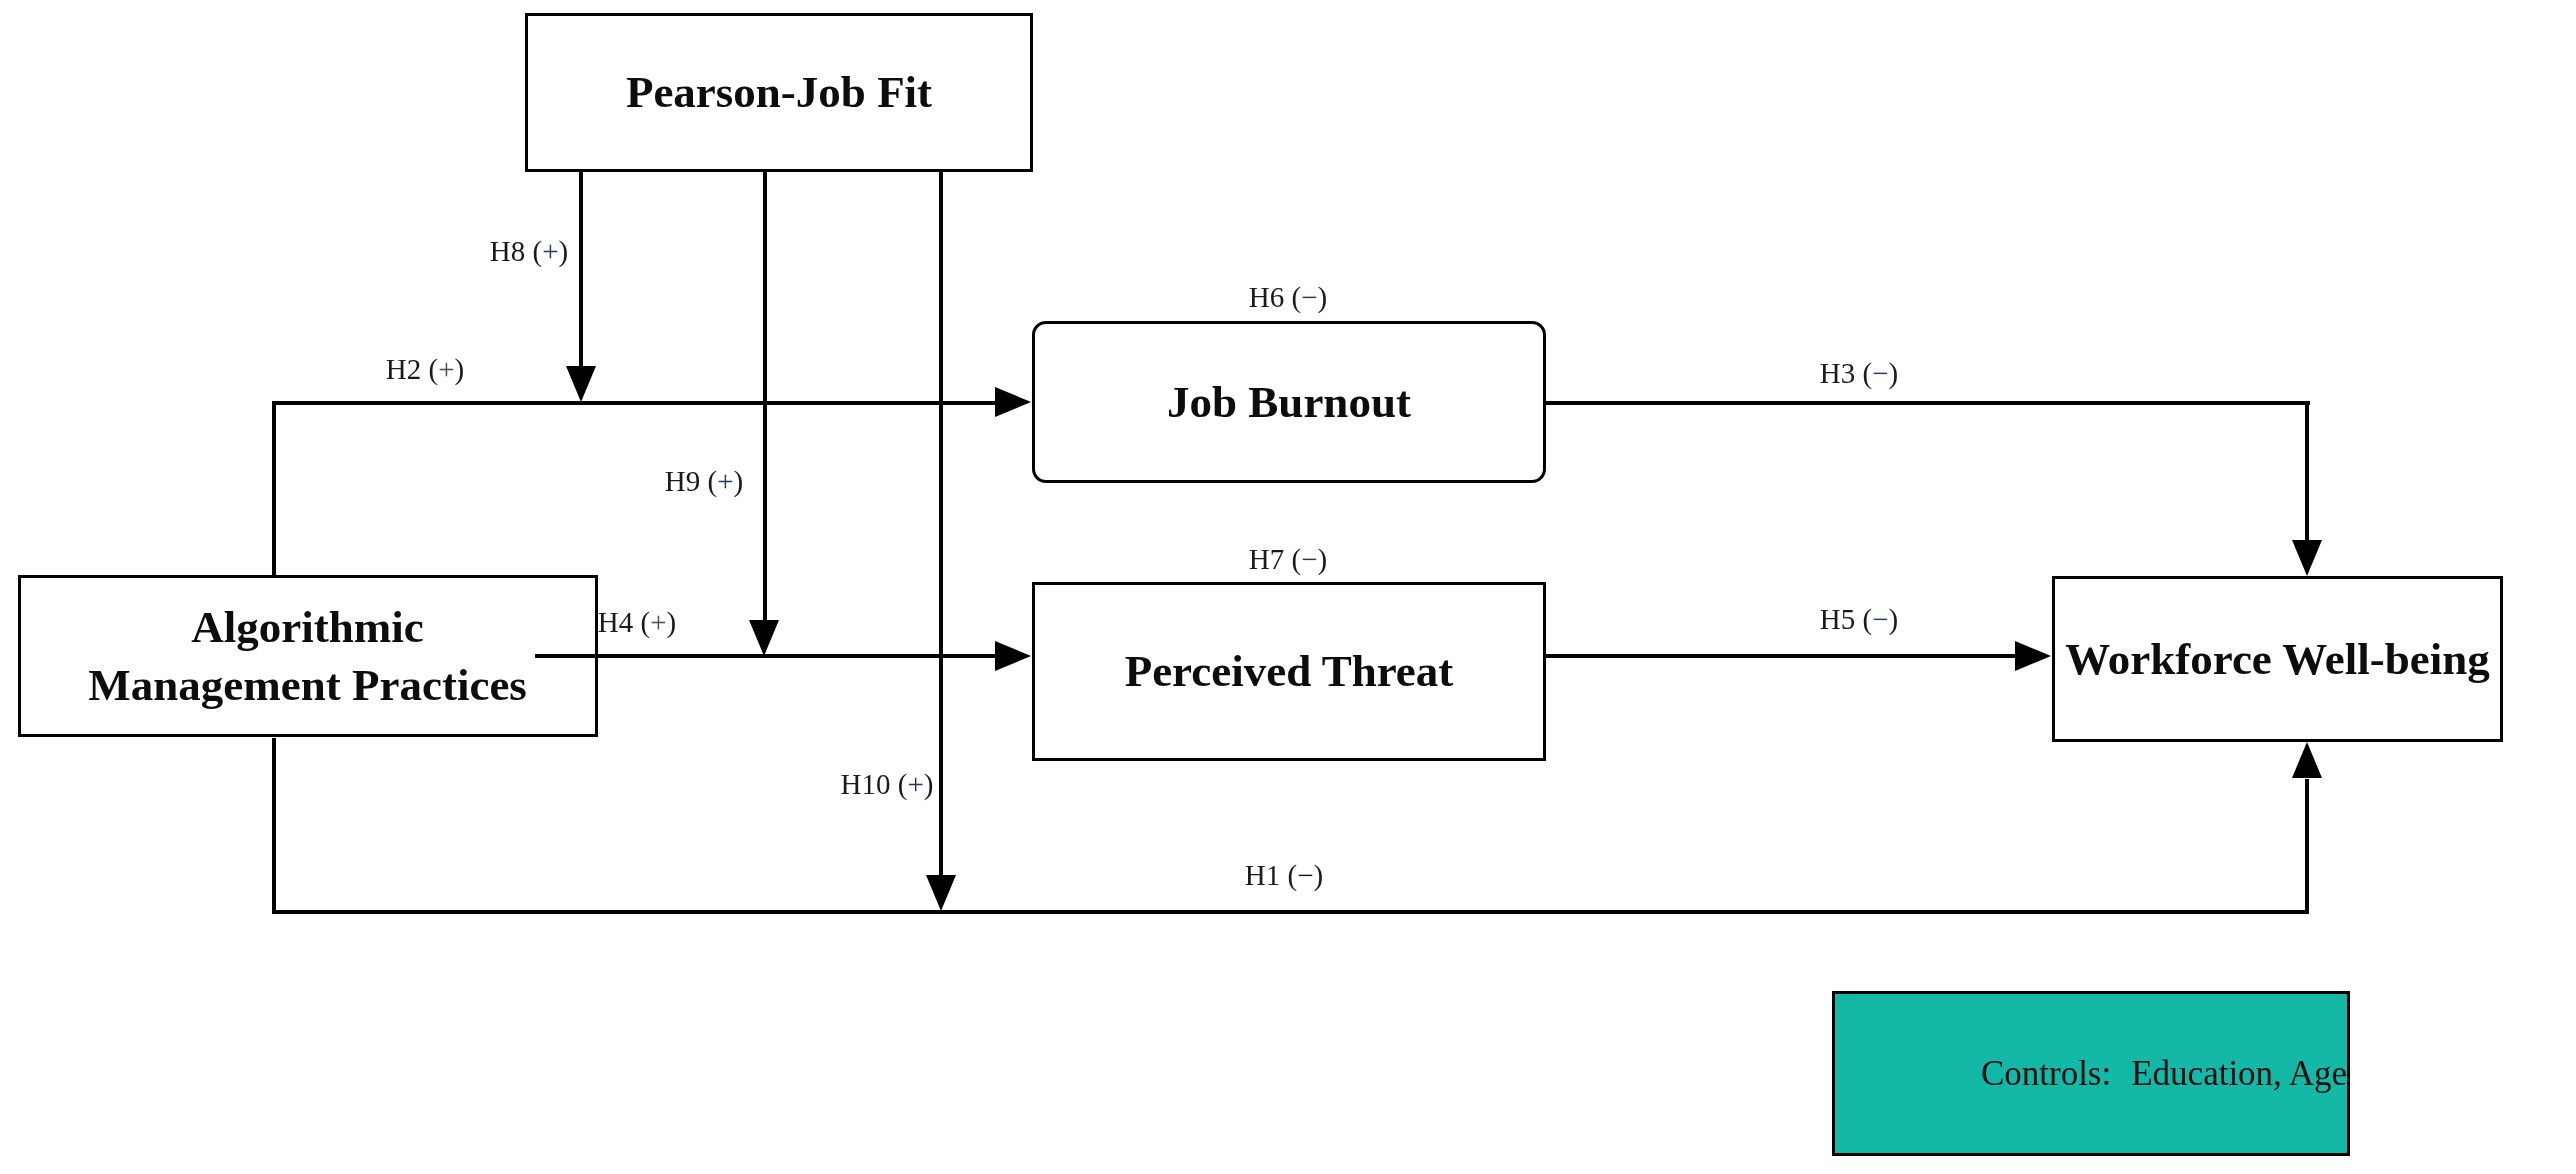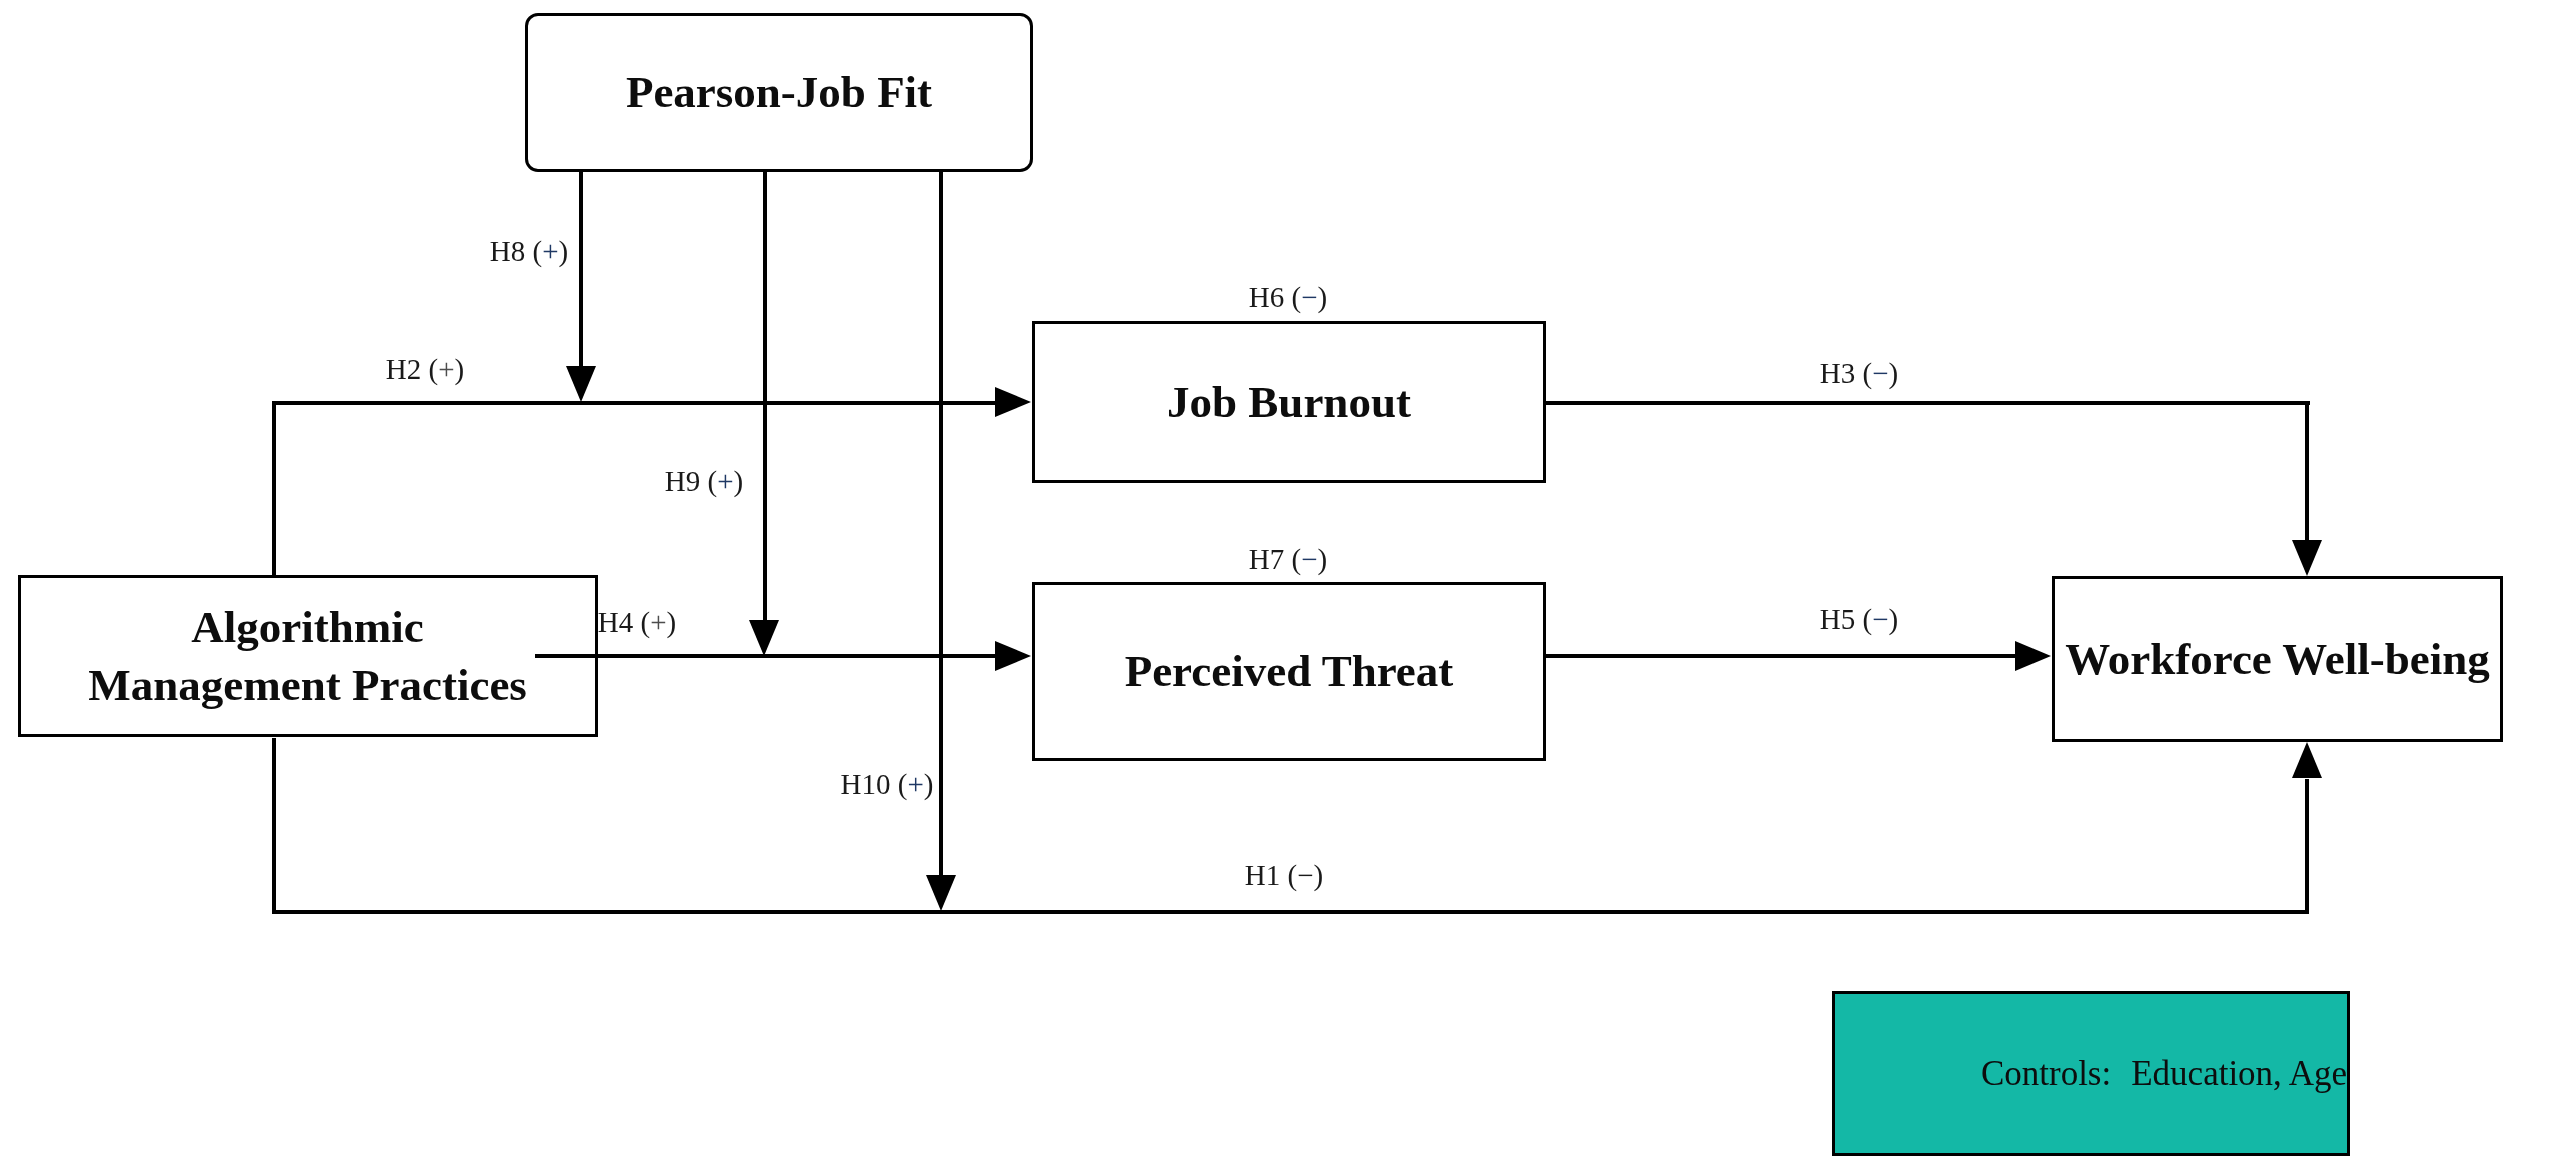--- a/index.html
+++ b/index.html
@@ -77,30 +77,30 @@
   }
   .sign-navy  { color: #1f3864; }
   .sign-gray  { color: #4d4d4d; }
   .sign-black { color: #1a1a1a; }
 </style>
 </head>
 <body>
 
 <div id="canvas">
 
-  <div class="node" style="left:525px; top:13px; width:508px; height:159px;border-radius:13px;">
+  <div class="node" style="left:525px; top:13px; width:508px; height:159px;">
     <span class="title-line">Pearson-Job Fit</span>
   </div>
 
   <div class="node" style="left:17.6px; top:575px; width:580px; height:162px;">
     <span class="title-line">Algorithmic</span>
     <span class="title-line">Management Practices</span>
   </div>
 
-  <div class="node" style="left:1032px; top:321px; width:514px; height:162px;">
+  <div class="node" style="left:1032px; top:321px; width:514px; height:162px;border-radius:14px;">
     <span class="title-line">Job Burnout</span>
   </div>
 
   <div class="node" style="left:1032px; top:582px; width:514px; height:179px;">
     <span class="title-line">Perceived Threat</span>
   </div>
 
   <div class="node" style="left:2052px; top:576px; width:451px; height:166px;">
     <span class="title-line">Workforce Well-being</span>
   </div>

